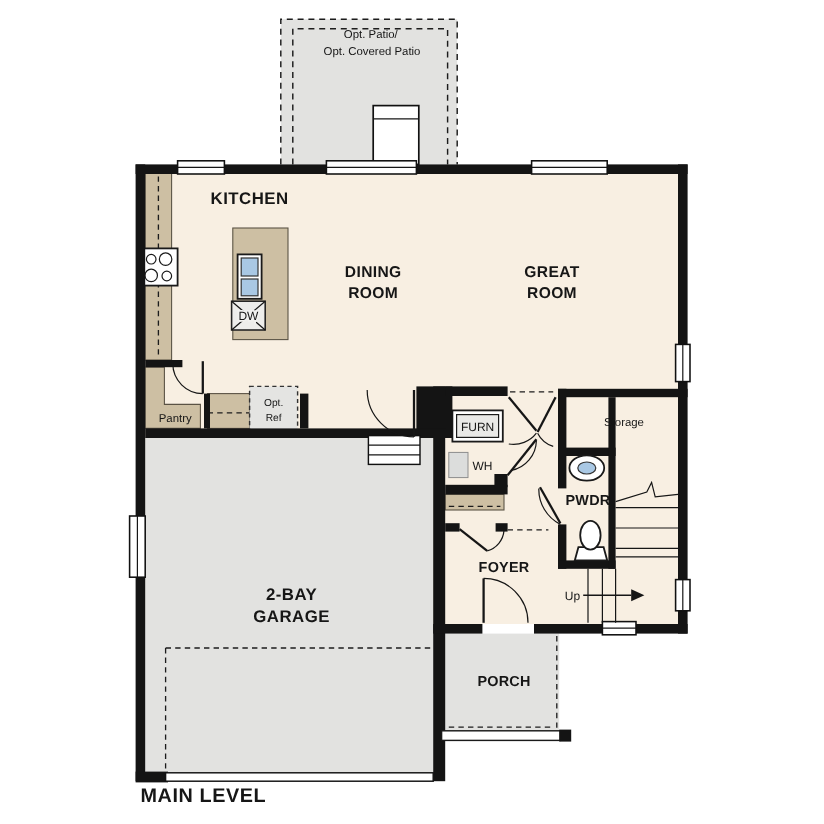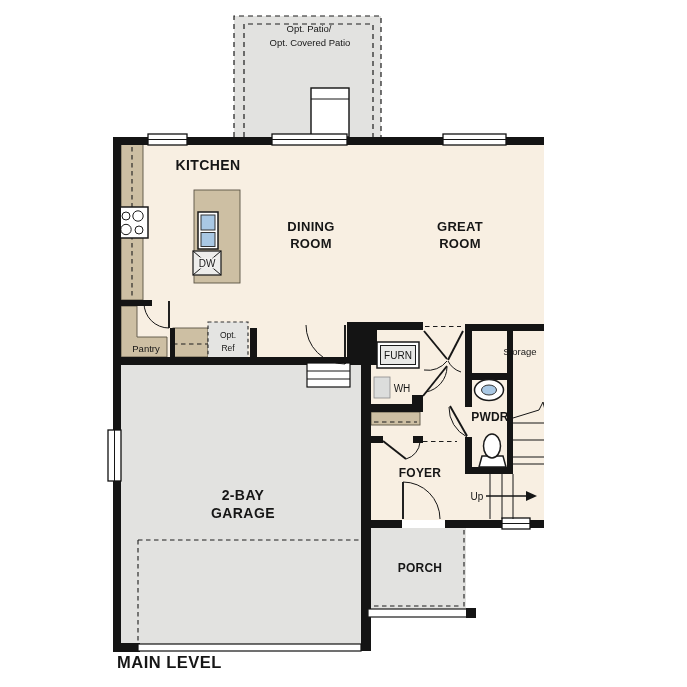--- a/index.html
+++ b/index.html
@@ -1,20 +1,20 @@
 <!DOCTYPE html>
 <html style="--wall: #141414; --floor: #f8efe2; --concrete: #e2e2e0; --counter: #cdbfa3; --sink: #a9c8e4;"><head>
 <meta charset="utf-8">
 <style>
   :root{
     --wall:#141414; --floor:#f8efe2; --concrete:#e2e2e0;
     --counter:#cdbfa3; --sink:#a9c8e4;
   }
   html,body{margin:0;padding:0;background:#ffffff;}
-  #stage{position:relative;width:544px;height:687px;background:#ffffff;overflow:hidden;}
+  #stage{position:relative;width:687px;height:687px;background:#ffffff;overflow:hidden;}
   svg{display:block;}
   .wall{fill:var(--wall);}
   .floor{fill:var(--floor);}
   .conc{fill:var(--concrete);}
   .counter{fill:var(--counter);stroke:#5a5244;stroke-width:.9;}
   .ln{stroke:#161616;fill:none;stroke-width:1;}
   .leaf{stroke:#161616;fill:none;stroke-width:1.9;}
   .arc{stroke:#161616;fill:none;stroke-width:1;}
   .dash{stroke:#1c1c1c;stroke-width:1.1;stroke-dasharray:4.5 3.5;fill:none;}
   .pdash{stroke:#1c1c1c;stroke-width:1.2;stroke-dasharray:5 4;fill:none;}

